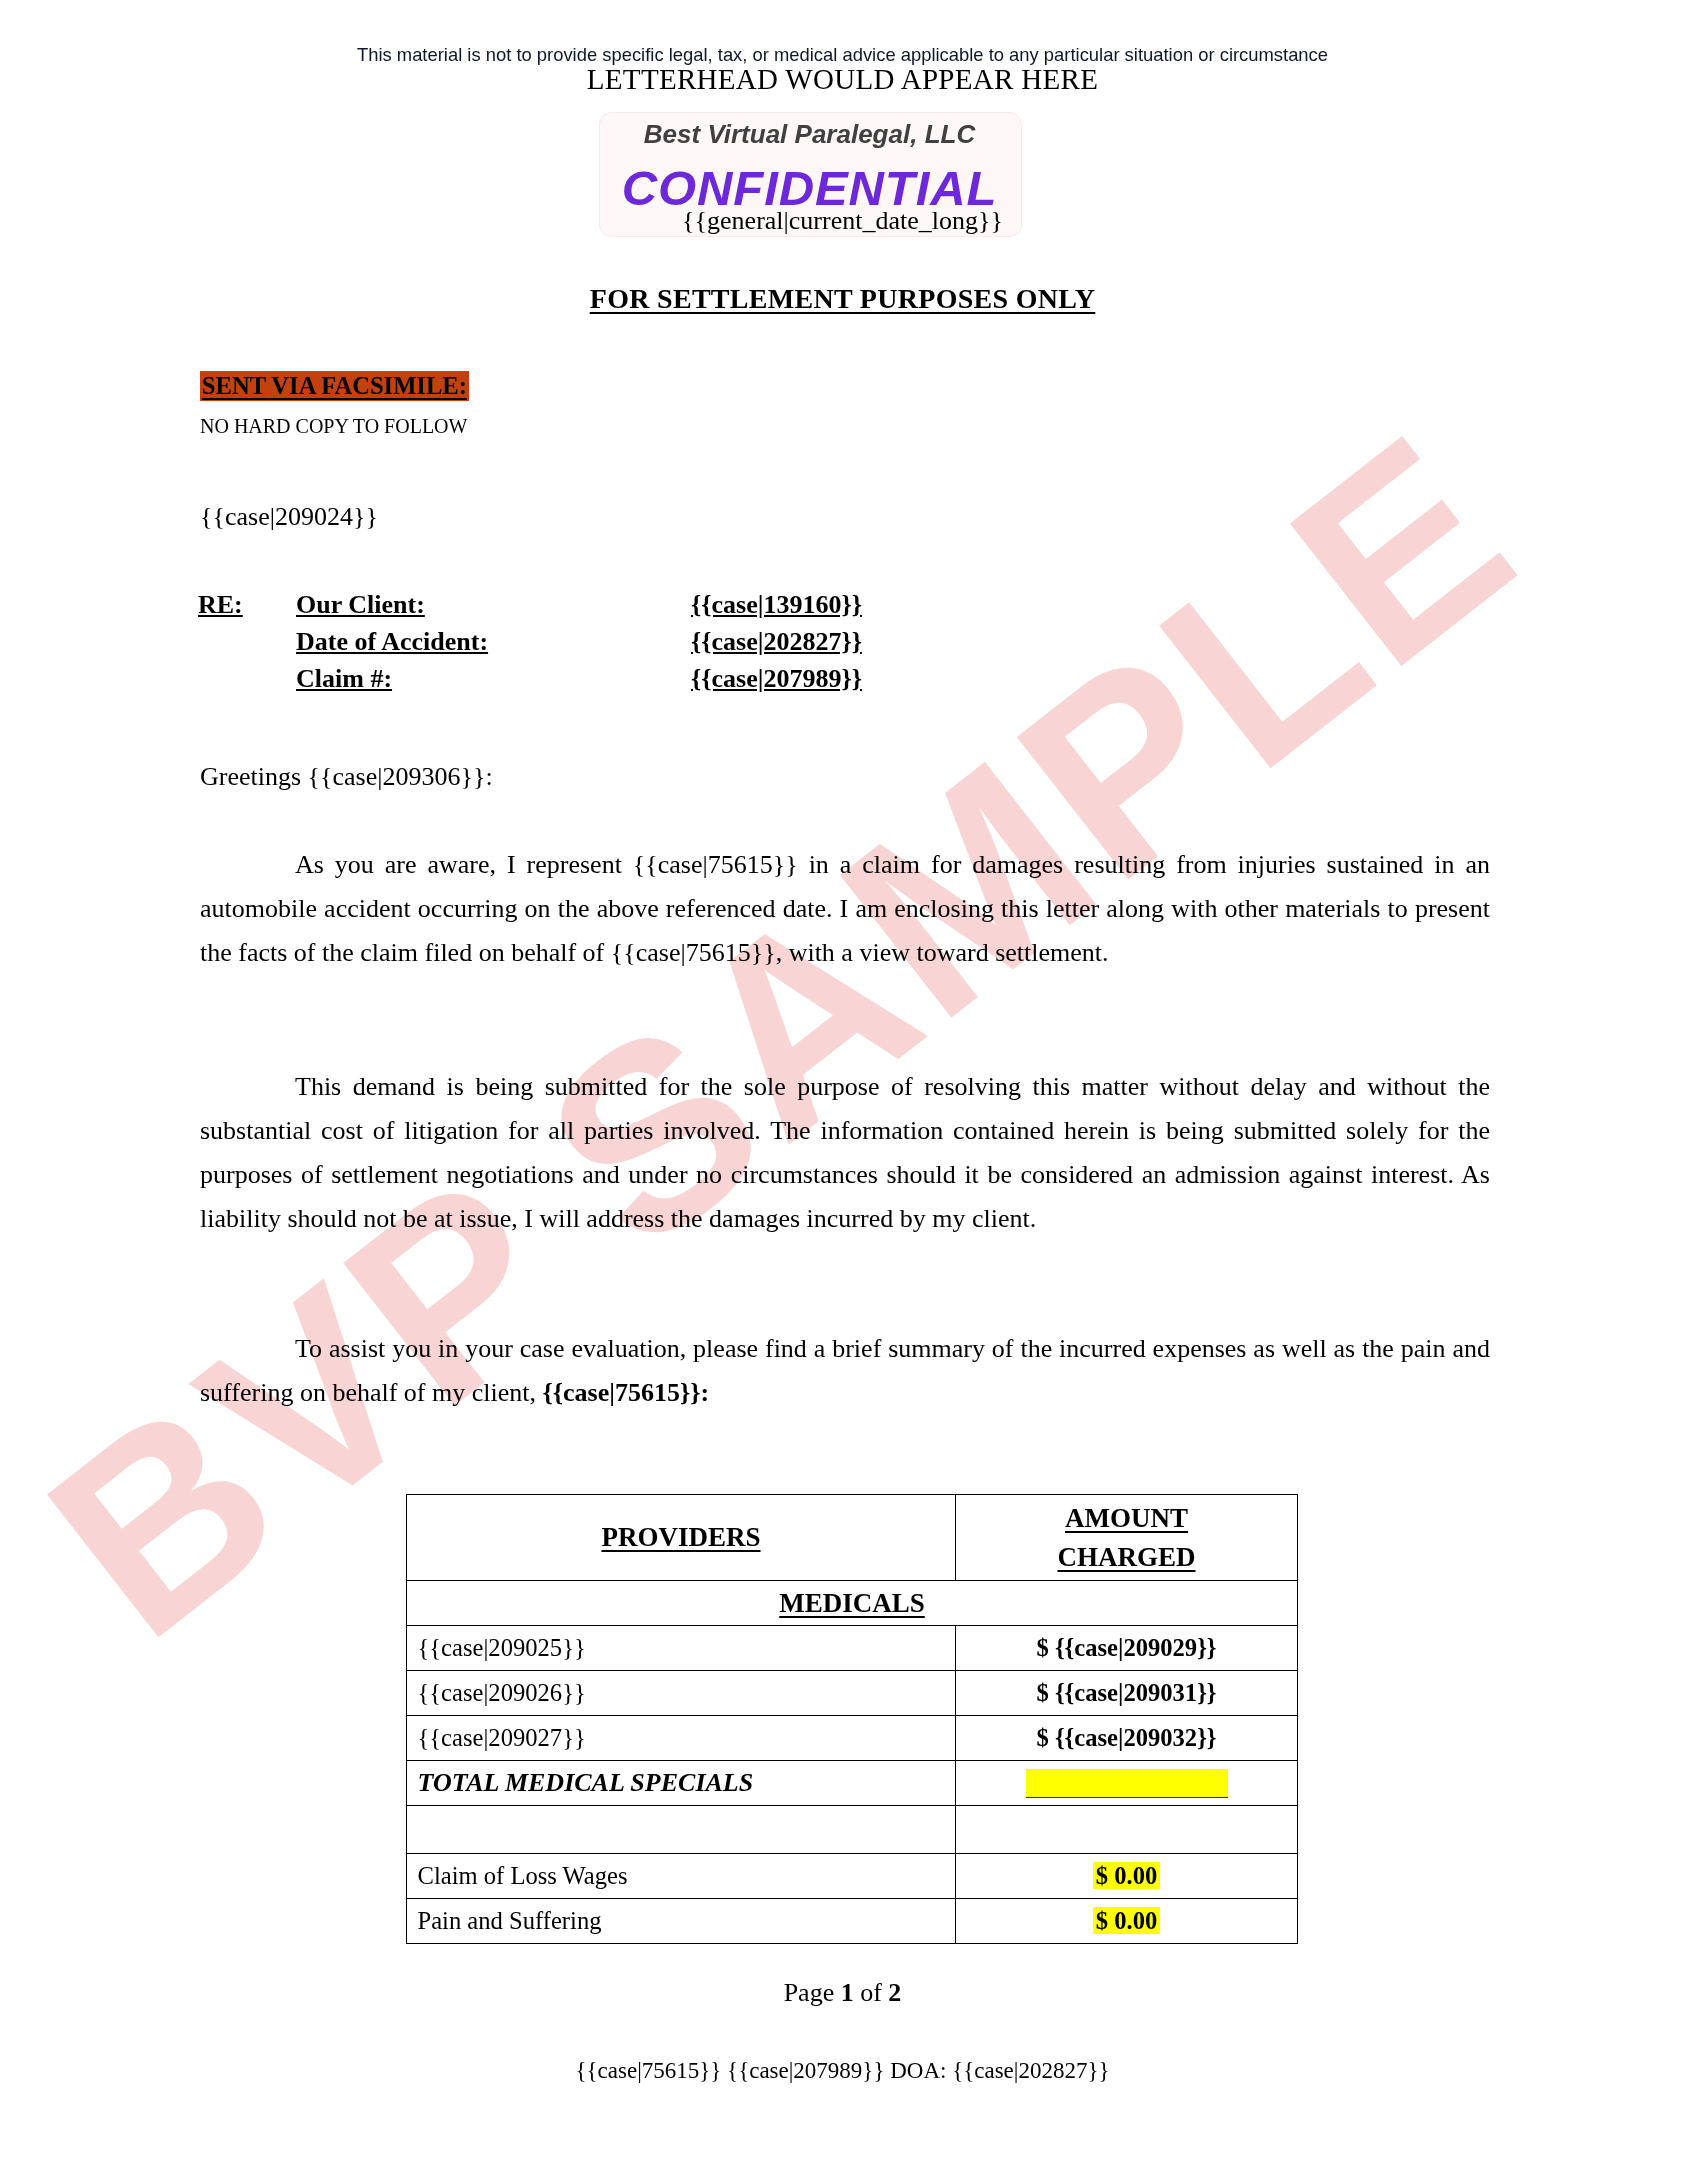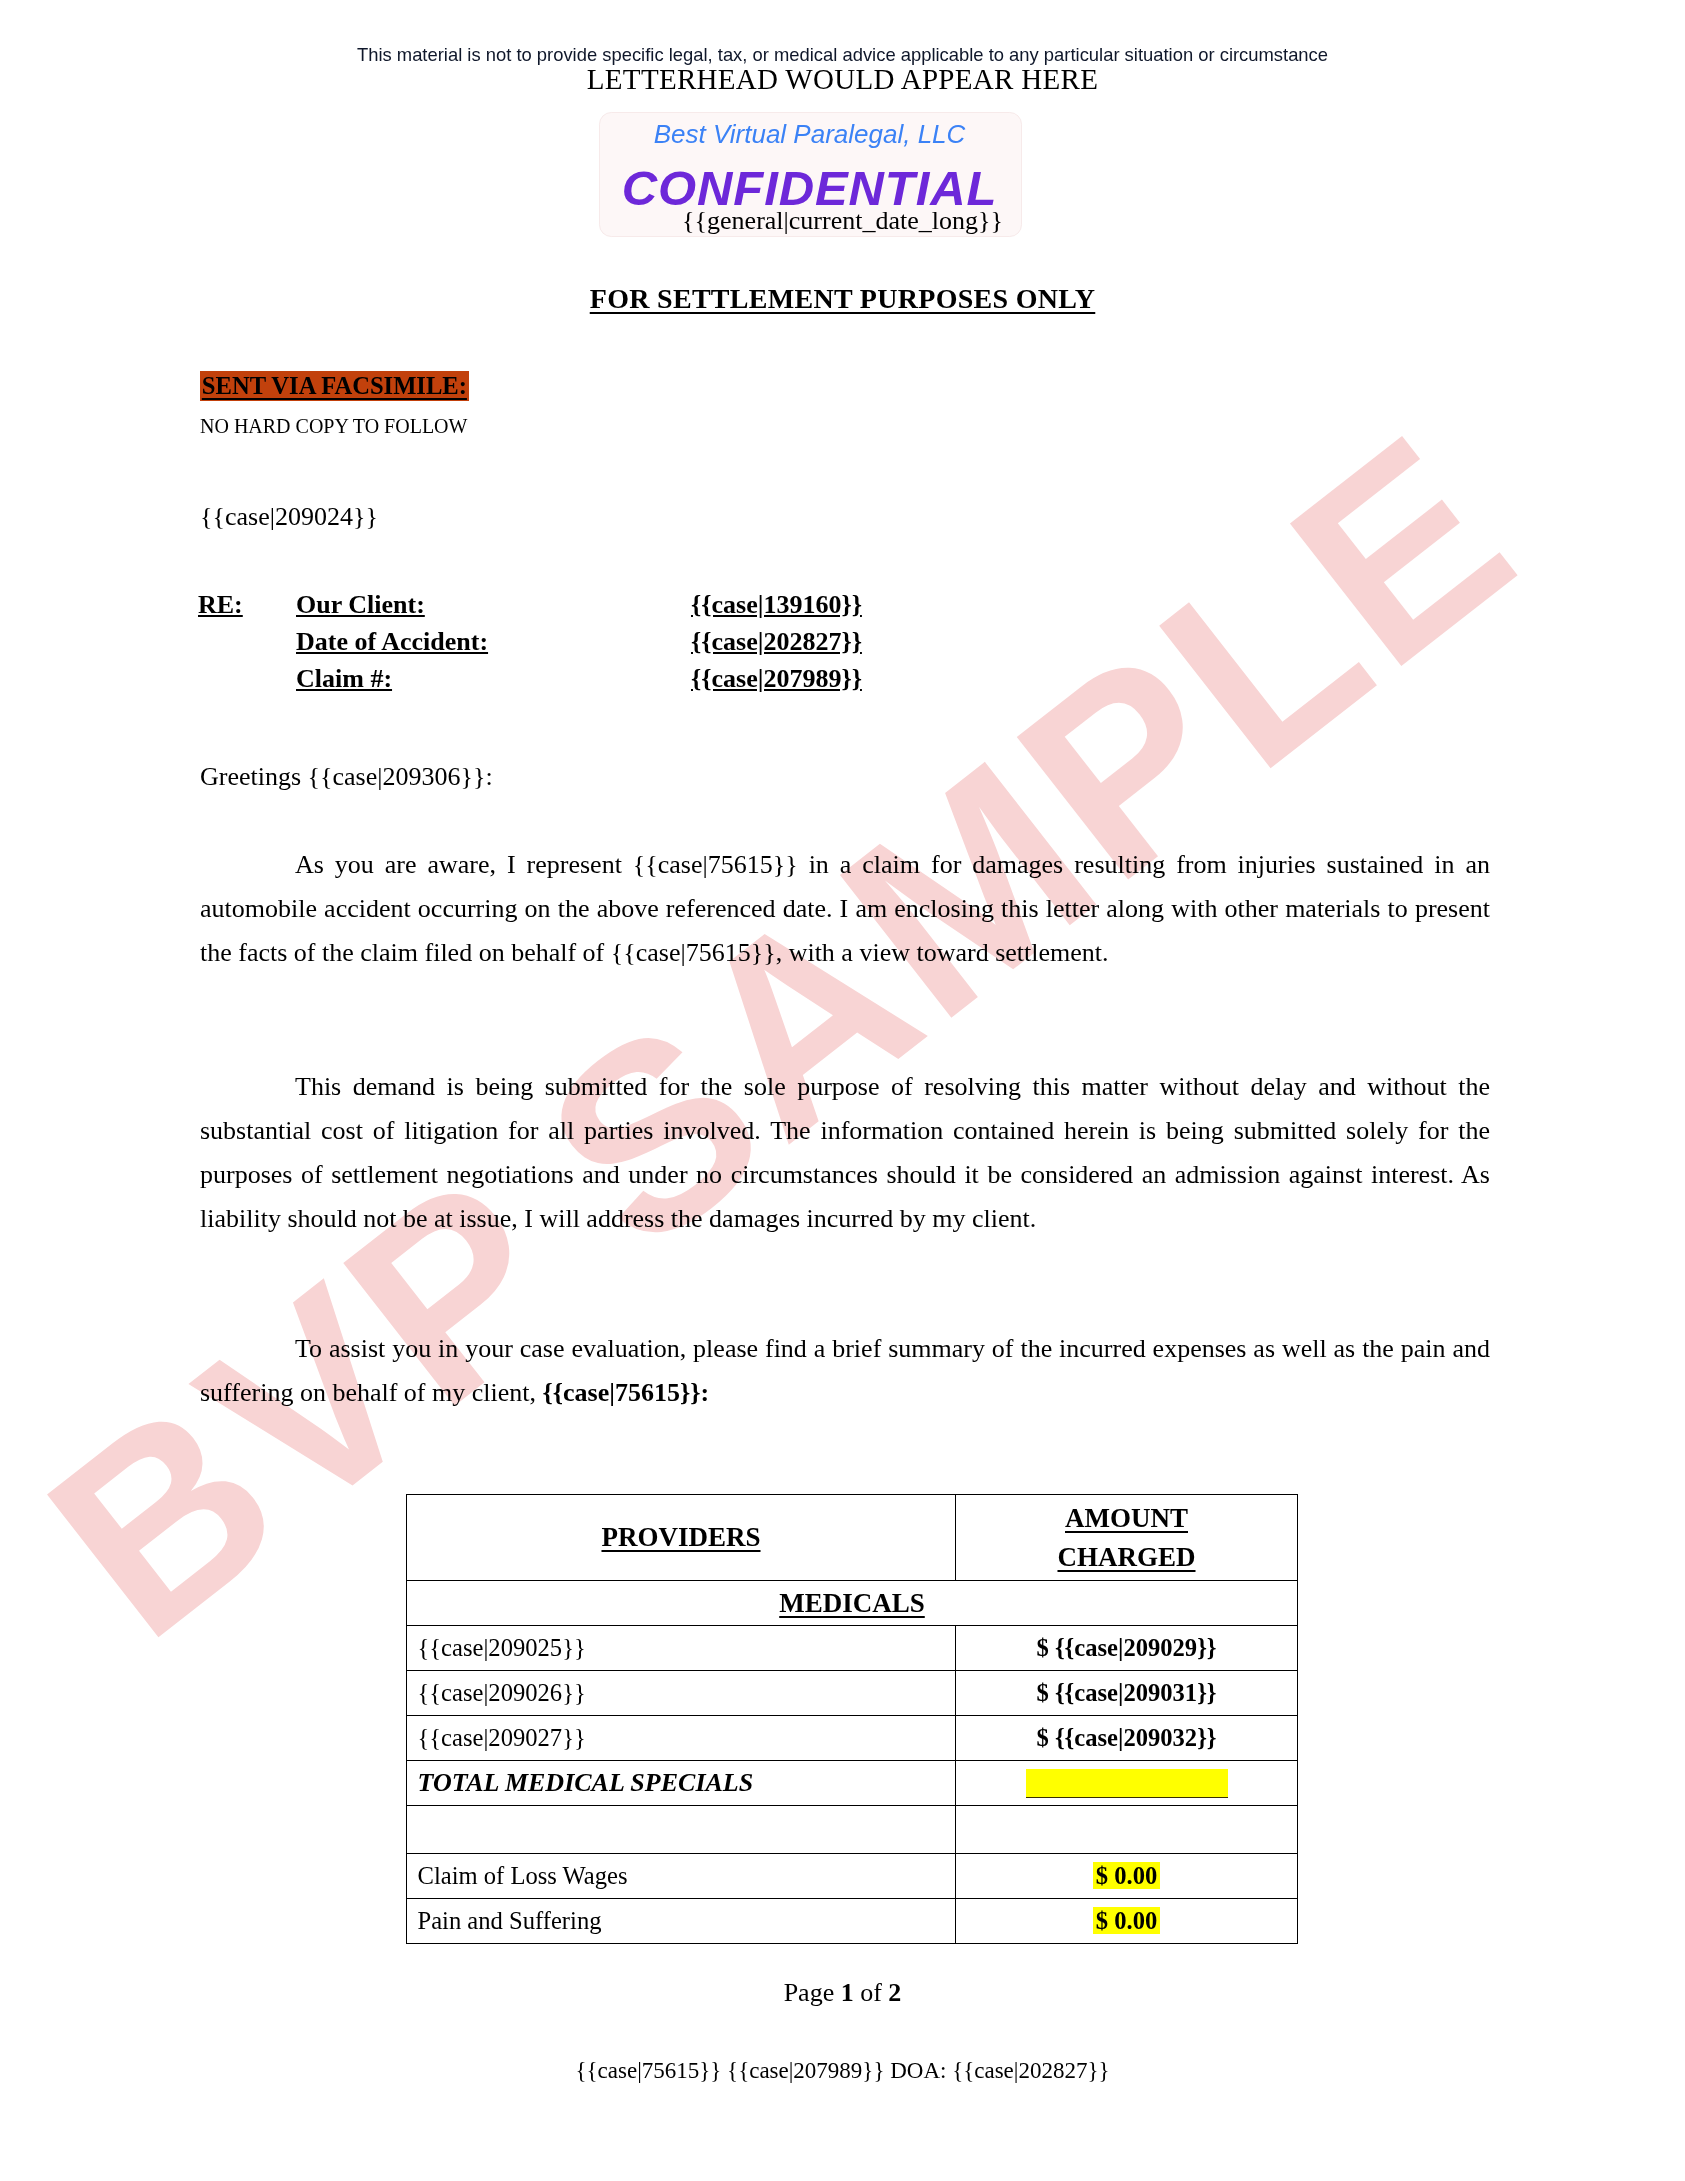--- a/index.html
+++ b/index.html
@@ -59,23 +59,23 @@
     z-index: 1;
   }
   .stamp-line1 {
     position: absolute;
     left: 599px;
     top: 119px;
     width: 421px;
     text-align: center;
     font-family: "Liberation Sans", sans-serif;
     font-style: italic;
-    font-weight: normal;
-    font-size: 26px;
-    color: #3b82f6;
+    font-weight: bold;
+    font-size: 26px;
+    color: #404040;
     z-index: 2;
     white-space: nowrap;
   }
   .stamp-line2 {
     position: absolute;
     left: 590px;
     top: 160px;
     width: 439px;
     text-align: center;
     font-family: "Liberation Sans", sans-serif;

